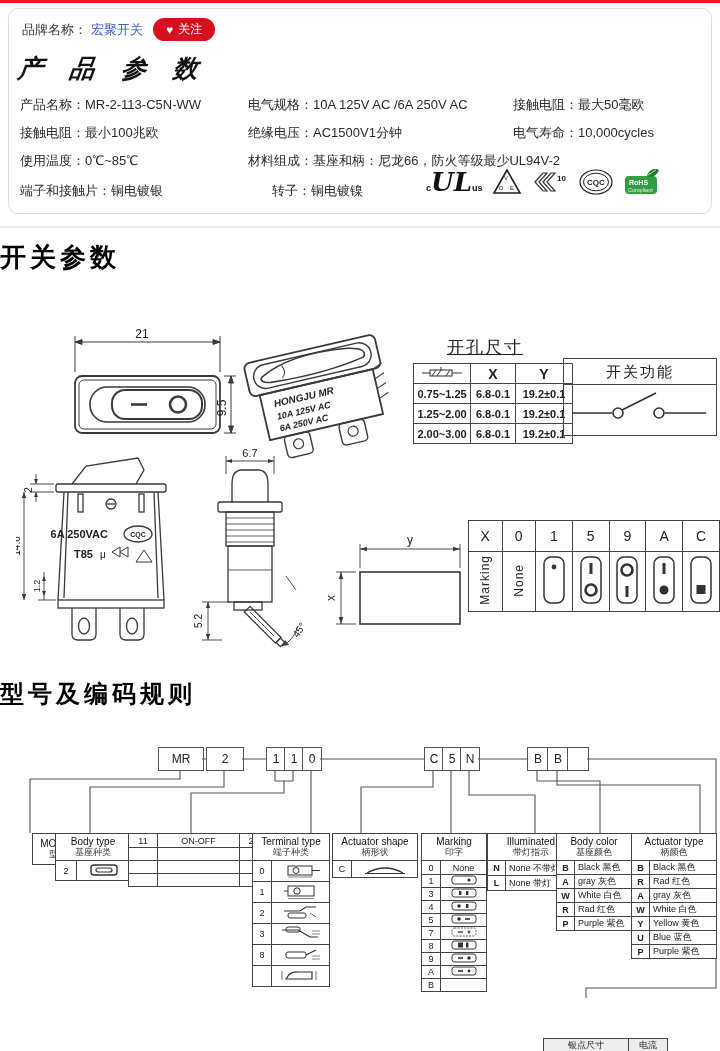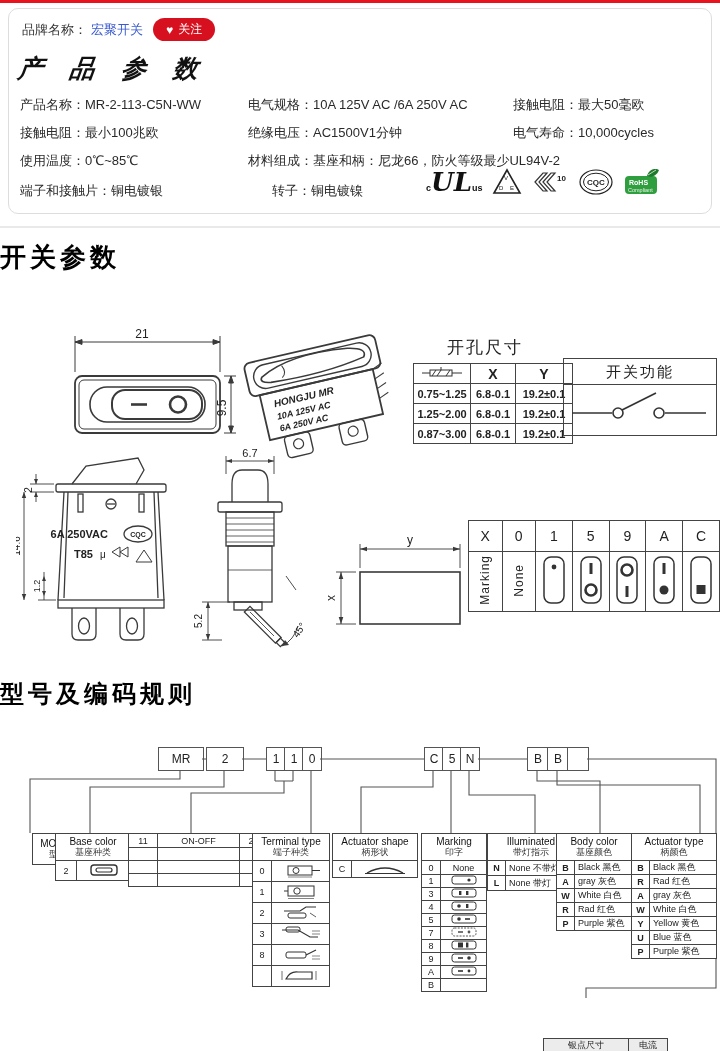--- a/index.html
+++ b/index.html
@@ -14,21 +14,21 @@
              border-radius:12px;padding:3px 13px;font-size:12px;border:none;cursor:pointer;}
   .ptitle{left:18px;top:52px;font-family:"DejaVu Serif",serif;font-style:italic;font-weight:bold;
           font-size:25px;letter-spacing:9px;transform:skewX(-7deg);color:#111;}
   .pfield{font-size:13px;color:#2a2a2a;white-space:nowrap;}
   .certrow{left:426px;top:164px;display:flex;align-items:center;gap:9px;height:36px;}
   .ulwrap{display:flex;align-items:flex-end;color:#111;}
   .ulmark{font-family:"DejaVu Serif",serif;font-weight:bold;font-style:italic;font-size:26px;line-height:22px;}
   .ulsmall{font-size:9px;font-weight:bold;line-height:10px;}
   .sep{left:0;top:226px;width:720px;height:2px;background:#e9e9e9;}
   .h2{left:0;width:720px;text-align:left;font-size:26px;font-weight:bold;letter-spacing:4px;color:#000;}
-  .holetitle{left:447px;top:336px;font-size:17px;color:#222;letter-spacing:2px;}
+  .holetitle{left:447px;top:336px;font-size:17px;color:#222;letter-spacing:2px;text-decoration:underline;}
   table.t{border-collapse:collapse;background:#fff;}
   table.t td{border:1px solid #444;text-align:center;padding:0 2px;color:#222;}
   .holet td{font-size:11px;font-weight:bold;height:19px;}
   .fnbox{left:563px;top:358px;width:152px;height:76px;border:1.5px solid #444;}
   .fnbox .cap{height:25px;line-height:25px;text-align:center;font-size:15px;border-bottom:1.5px solid #444;letter-spacing:2px;}
   .mk td{font-size:14px;}
   .rot{writing-mode:vertical-rl;transform:rotate(180deg);font-size:12px;letter-spacing:1px;}
   .codebox{border:1px solid #555;height:22px;line-height:22px;text-align:center;font-size:12px;background:#fff;}
   .th2{line-height:11px;padding:2px 0;}
   .th2 .en{font-size:10px;color:#111;}
@@ -169,21 +169,21 @@
           <td>0.75~1.25</td>
           <td>6.8-0.1</td>
           <td>19.2±0.1</td>
         </tr>
     <tr>
           <td>1.25~2.00</td>
           <td>6.8-0.1</td>
           <td>19.2±0.1</td>
         </tr>
     <tr>
-          <td>0.87~3.00</td>
+          <td>2.00~3.00</td>
           <td>6.8-0.1</td>
           <td>19.2±0.1</td>
         </tr>
   </tbody>
     </table>
 
   <div class="abs fnbox">
     <div class="cap">开关功能</div>
     <svg width="150" height="48" viewBox="0 0 150 48">
       <g stroke="#333" stroke-width="1.6" fill="none">
@@ -361,21 +361,21 @@
         <div class="en">MODEL</div>
         <div class="cn">型号</div>
       </div>
   </div>
 
   <table class="t small-t abs" style="left:55px;top:833px;">
     <tbody>
         <tr>
           <td colspan="2" style="width:70px;">
             <div class="th2">
-              <div class="en">Base color</div>
+              <div class="en">Body type</div>
               <div class="cn">基座种类</div>
             </div>
           </td>
         </tr>
     <tr style="height:20px;">
       <td style="width:16px;">2</td>
       <td><svg width="32" height="14" viewBox="0 0 32 14">
         <rect x="3" y="2" width="26" height="10" rx="3" fill="none" stroke="#333" stroke-width="1.4"></rect>
         <rect x="8" y="5" width="16" height="4" rx="2" fill="none" stroke="#333" stroke-width="1.2"></rect>
             </svg></td>

